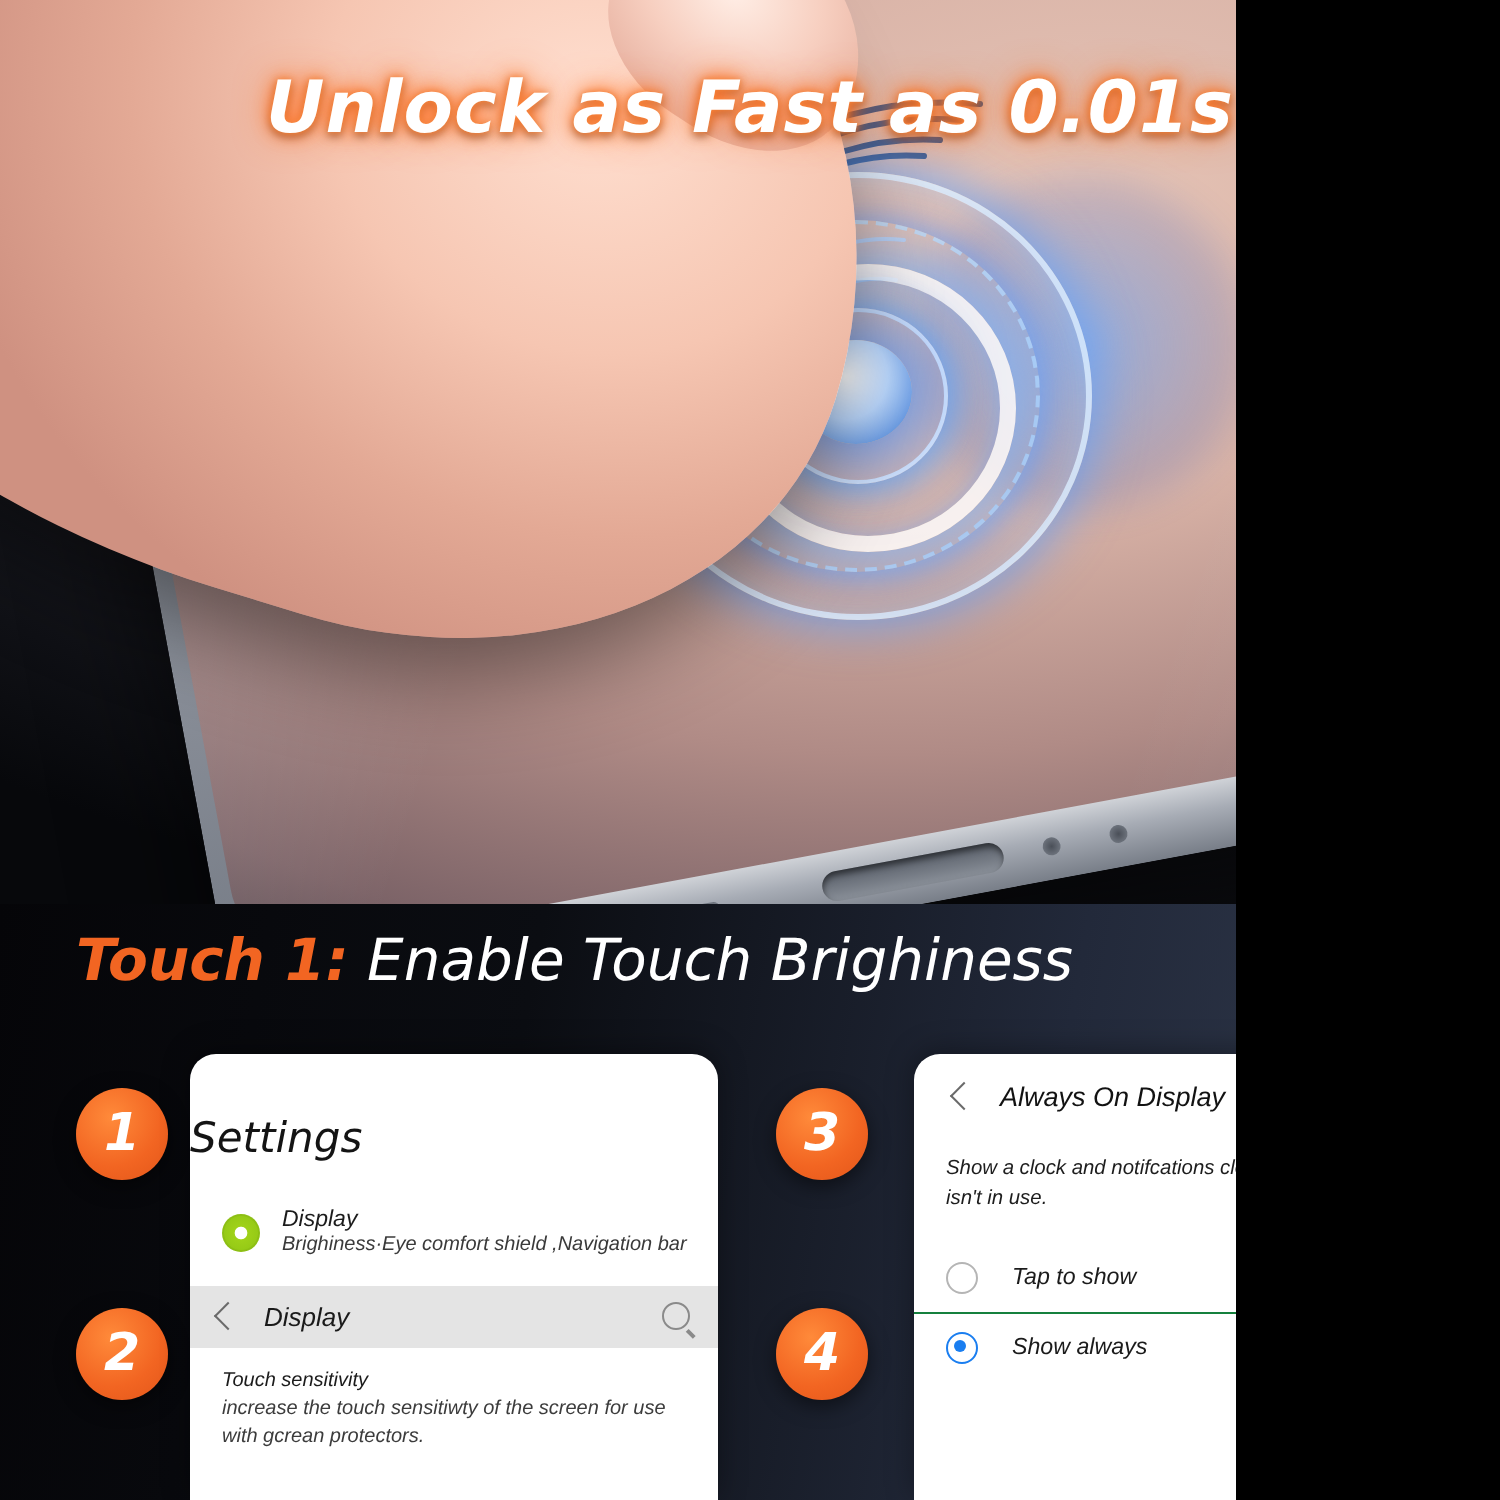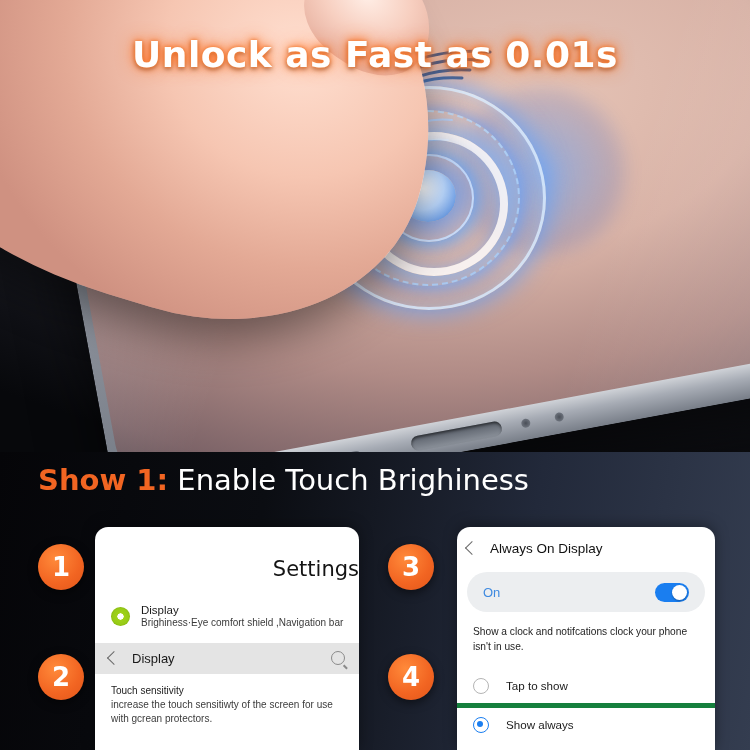--- a/index.html
+++ b/index.html
@@ -1,17 +1,17 @@
 <!DOCTYPE html>
 <html><head>
 <meta charset="utf-8">
 <style>
   html,body{margin:0;padding:0;background:#000;}
   body{width:750px;height:750px;overflow:hidden;font-family:"Liberation Sans",sans-serif;}
-  .page{position:relative;width:750px;height:750px;overflow:hidden;background:#4c1d95;}
+  .page{position:relative;width:618px;height:750px;overflow:hidden;background:#4c1d95;font-style:italic;}
 
   
   .hero{position:absolute;left:0;top:0;width:750px;height:452px;overflow:hidden;
         background:
           radial-gradient(120% 90% at 78% 18%, #6a5b5a 0%, #3a3335 42%, #15161c 78%, #07080b 100%),
           linear-gradient(180deg,#000 0%, #0a0b0e 100%);}
   
   .phone{position:absolute;left:60px;top:-130px;width:770px;height:580px;
          transform:rotate(-10.5deg);border-radius:46px;overflow:hidden;
          box-shadow:0 28px 60px rgba(0,0,0,.65);}
@@ -83,21 +83,21 @@
       color:#fff;font-size:26px;font-weight:700;display:flex;align-items:center;justify-content:center;
       font-family:"DejaVu Sans","Liberation Sans",sans-serif;box-shadow:0 3px 10px rgba(0,0,0,.5);}
   .b1{left:38px;top:92px;} .b2{left:38px;top:202px;}
   .b3{left:388px;top:92px;} .b4{left:388px;top:202px;}
 
   .panel{position:absolute;background:#fff;border-radius:13px 13px 0 0;overflow:hidden;
       box-shadow:0 -2px 14px rgba(0,0,0,.35);}
   .panelL{left:95px;top:75px;width:264px;height:223px;}
   .panelR{left:457px;top:75px;width:258px;height:223px;}
 
-  .set-title{text-align:right;font-size:21px;color:#141414;margin-top:30px;
+  .set-title{text-align:left;font-size:21px;color:#141414;margin-top:30px;
       font-family:"DejaVu Sans","Liberation Sans",sans-serif;}
 
   .srow{display:flex;align-items:center;padding:6px 14px 4px 16px;}
   .gicon{width:19px;height:19px;border-radius:50%;flex:0 0 auto;margin-right:11px;
       background:radial-gradient(circle at 50% 50%, #ffffff 0%, #ffffff 22%, #9fd119 25%, #8dc413 100%);
       box-shadow:inset 0 0 0 1px rgba(0,0,0,.05);}
   .s-main{font-size:11.5px;color:#1b1b1b;line-height:1.25;}
   .s-sub{font-size:10px;color:#3a3a3a;line-height:1.25;white-space:nowrap;}
 
   .hdrbar{display:flex;align-items:center;background:#e4e4e4;height:31px;padding:0 14px;margin-top:9px;}
@@ -106,31 +106,31 @@
   .hdr-t{font-size:13px;color:#1a1a1a;flex:1;}
   .mag{width:12px;height:12px;border:1.6px solid #8a8a8a;border-radius:50%;position:relative;flex:0 0 auto;}
   .mag:after{content:"";position:absolute;right:-4px;bottom:-3px;width:5px;height:1.6px;
       background:#8a8a8a;transform:rotate(45deg);}
 
   .ts{padding:11px 16px 0 16px;}
   .ts-t{font-size:10px;color:#1b1b1b;margin-bottom:2px;}
   .ts-d{font-size:10px;color:#3c3c3c;line-height:1.42;}
 
   
-  .aod-hdr{display:flex;align-items:center;height:34px;padding:0 10px;margin-top:4px;}
+  .aod-hdr{display:flex;align-items:center;height:34px;padding:0 20px;margin-top:4px;}
   .aod-t{font-size:13.5px;color:#121212;}
   .onrow{margin:7px 10px 0 10px;height:40px;border-radius:20px;background:#eceef0;
       display:flex;align-items:center;justify-content:space-between;padding:0 16px;}
   .on-l{font-size:13px;color:#3f8ae0;}
   .tg{width:34px;height:19px;border-radius:10px;background:#1a7ef0;position:relative;}
   .tg:after{content:"";position:absolute;right:2px;top:2px;width:15px;height:15px;border-radius:50%;
       background:#fff;box-shadow:0 1px 2px rgba(0,0,0,.3);}
   .aod-d{font-size:10.2px;color:#1d1d1d;line-height:1.45;padding:13px 16px 0 16px;}
   .opt{display:flex;align-items:center;padding:0 16px;height:34px;}
-  .opt+.opt{border-top:5px solid #15803d;}
+  .opt+.opt{border-top:1px solid #15803d;}
   .radio{width:14px;height:14px;border-radius:50%;border:1.6px solid #b5b5b5;margin-right:17px;flex:0 0 auto;}
   .radio.on{border-color:#1a7ef0;position:relative;}
   .radio.on:after{content:"";position:absolute;left:3px;top:3px;width:6px;height:6px;border-radius:50%;background:#1a7ef0;}
   .opt-l{font-size:11.6px;color:#1b1b1b;text-align:center;}
   .sp16{height:16px;}
 </style>
 </head>
 <body>
 
 <div class="page">
@@ -174,21 +174,21 @@
     <div class="finger">
       <div class="nail"></div>
     </div>
 
     <div class="headline">Unlock as Fast as 0.01s</div>
   </div>
 
   <div class="stepsec">
 
     <div class="step-title">
-      <span class="num">Show 1:</span><span> Enable Touch Brighiness</span>
+      <span class="num">Touch 1:</span><span> Enable Touch Brighiness</span>
     </div>
 
     <div class="badge b1">1</div>
     <div class="badge b2">2</div>
     <div class="badge b3">3</div>
     <div class="badge b4">4</div>
 
     <div class="panel panelL">
       <div class="set-title">Settings</div>
 
@@ -213,24 +213,20 @@
         <div class="ts-d">increase the touch sensitiwty of the screen for use with gcrean protectors.</div>
       </div>
     </div>
 
     <div class="panel panelR">
       <div class="aod-hdr">
         <div class="chev"></div>
         <div class="aod-t">Always On Display</div>
       </div>
 
-      <div class="onrow">
-        <div class="on-l">On</div>
-        <div class="tg"></div>
-      </div>
 
       <div class="aod-d">Show a clock and notifcations clock your phone isn't in use.</div>
 
       <div style="height:14px"></div>
 
       <div class="opt">
         <div class="radio"></div>
         <div class="opt-l">Tap to show</div>
       </div>
       <div class="opt">

